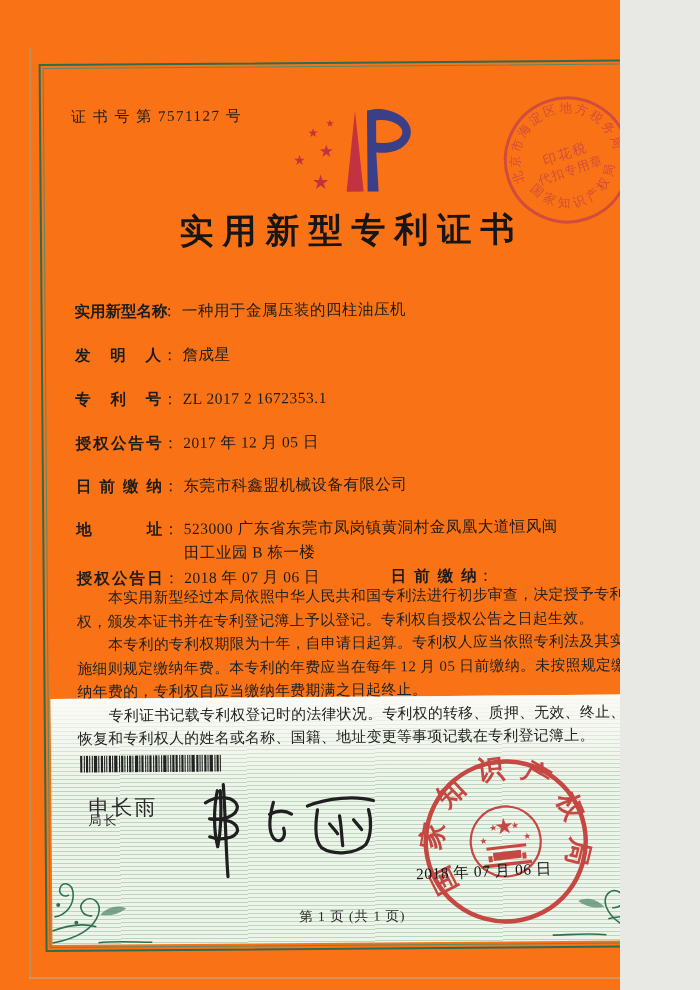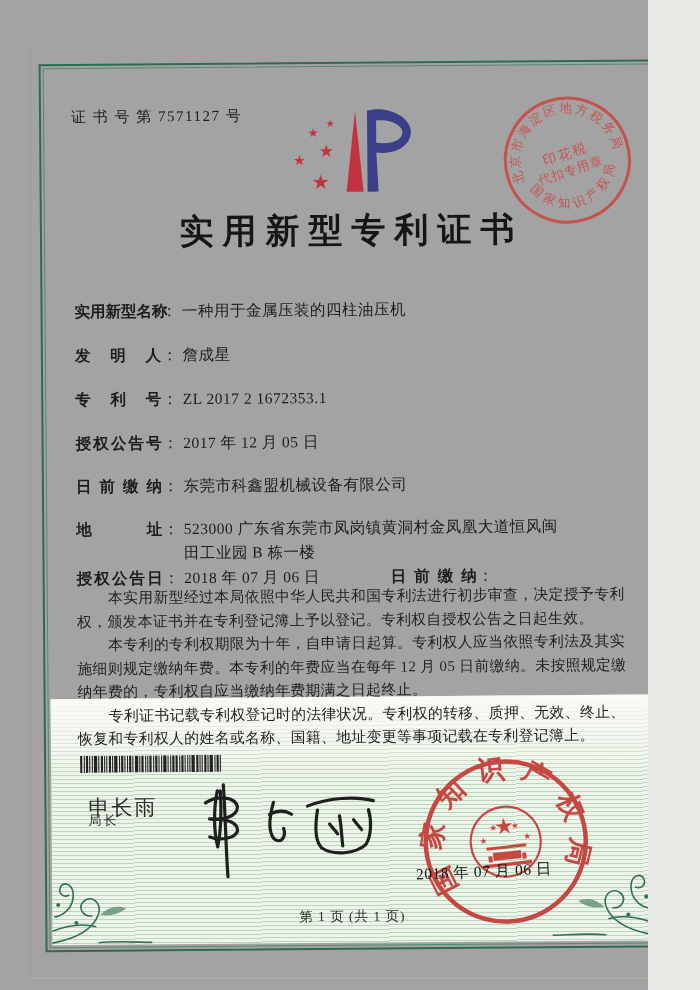--- a/index.html
+++ b/index.html
@@ -1,17 +1,17 @@
 <!DOCTYPE html>
 <html><head>
 <meta charset="utf-8">
 <style>
   html,body{margin:0;padding:0;background:#e8e8e4;}
-  .viewport{position:relative;width:620px;height:990px;background:#a3a3a3;overflow:hidden;
-            font-family:"Liberation Serif","DejaVu Serif",serif;color:#1c1c1c;padding-left:28px;}
+  .viewport{position:relative;width:620px;height:990px;background:#f97316;overflow:hidden;
+            font-family:"Liberation Serif","DejaVu Serif",serif;color:#1c1c1c;}
   .scan{position:absolute;inset:0;transform:rotate(-0.45deg);transform-origin:50% 50%;}
 
   
   .edge-right{position:absolute;left:680px;top:0;width:3px;height:990px;background:#99a09a;}
   .edge-right2{position:absolute;left:683px;top:0;width:3px;height:990px;background:#cdd2cc;}
   .edge-left{position:absolute;left:29px;top:48px;width:2px;height:930px;background:#8fa496;opacity:.55;}
   .edge-bottom{position:absolute;left:29px;top:977px;width:645px;height:2px;background:#a9b3a9;opacity:.5;}
 
   
   .cert-border{position:absolute;left:42px;top:62px;width:614px;height:884px;border:2px solid #2e6b4f;}

